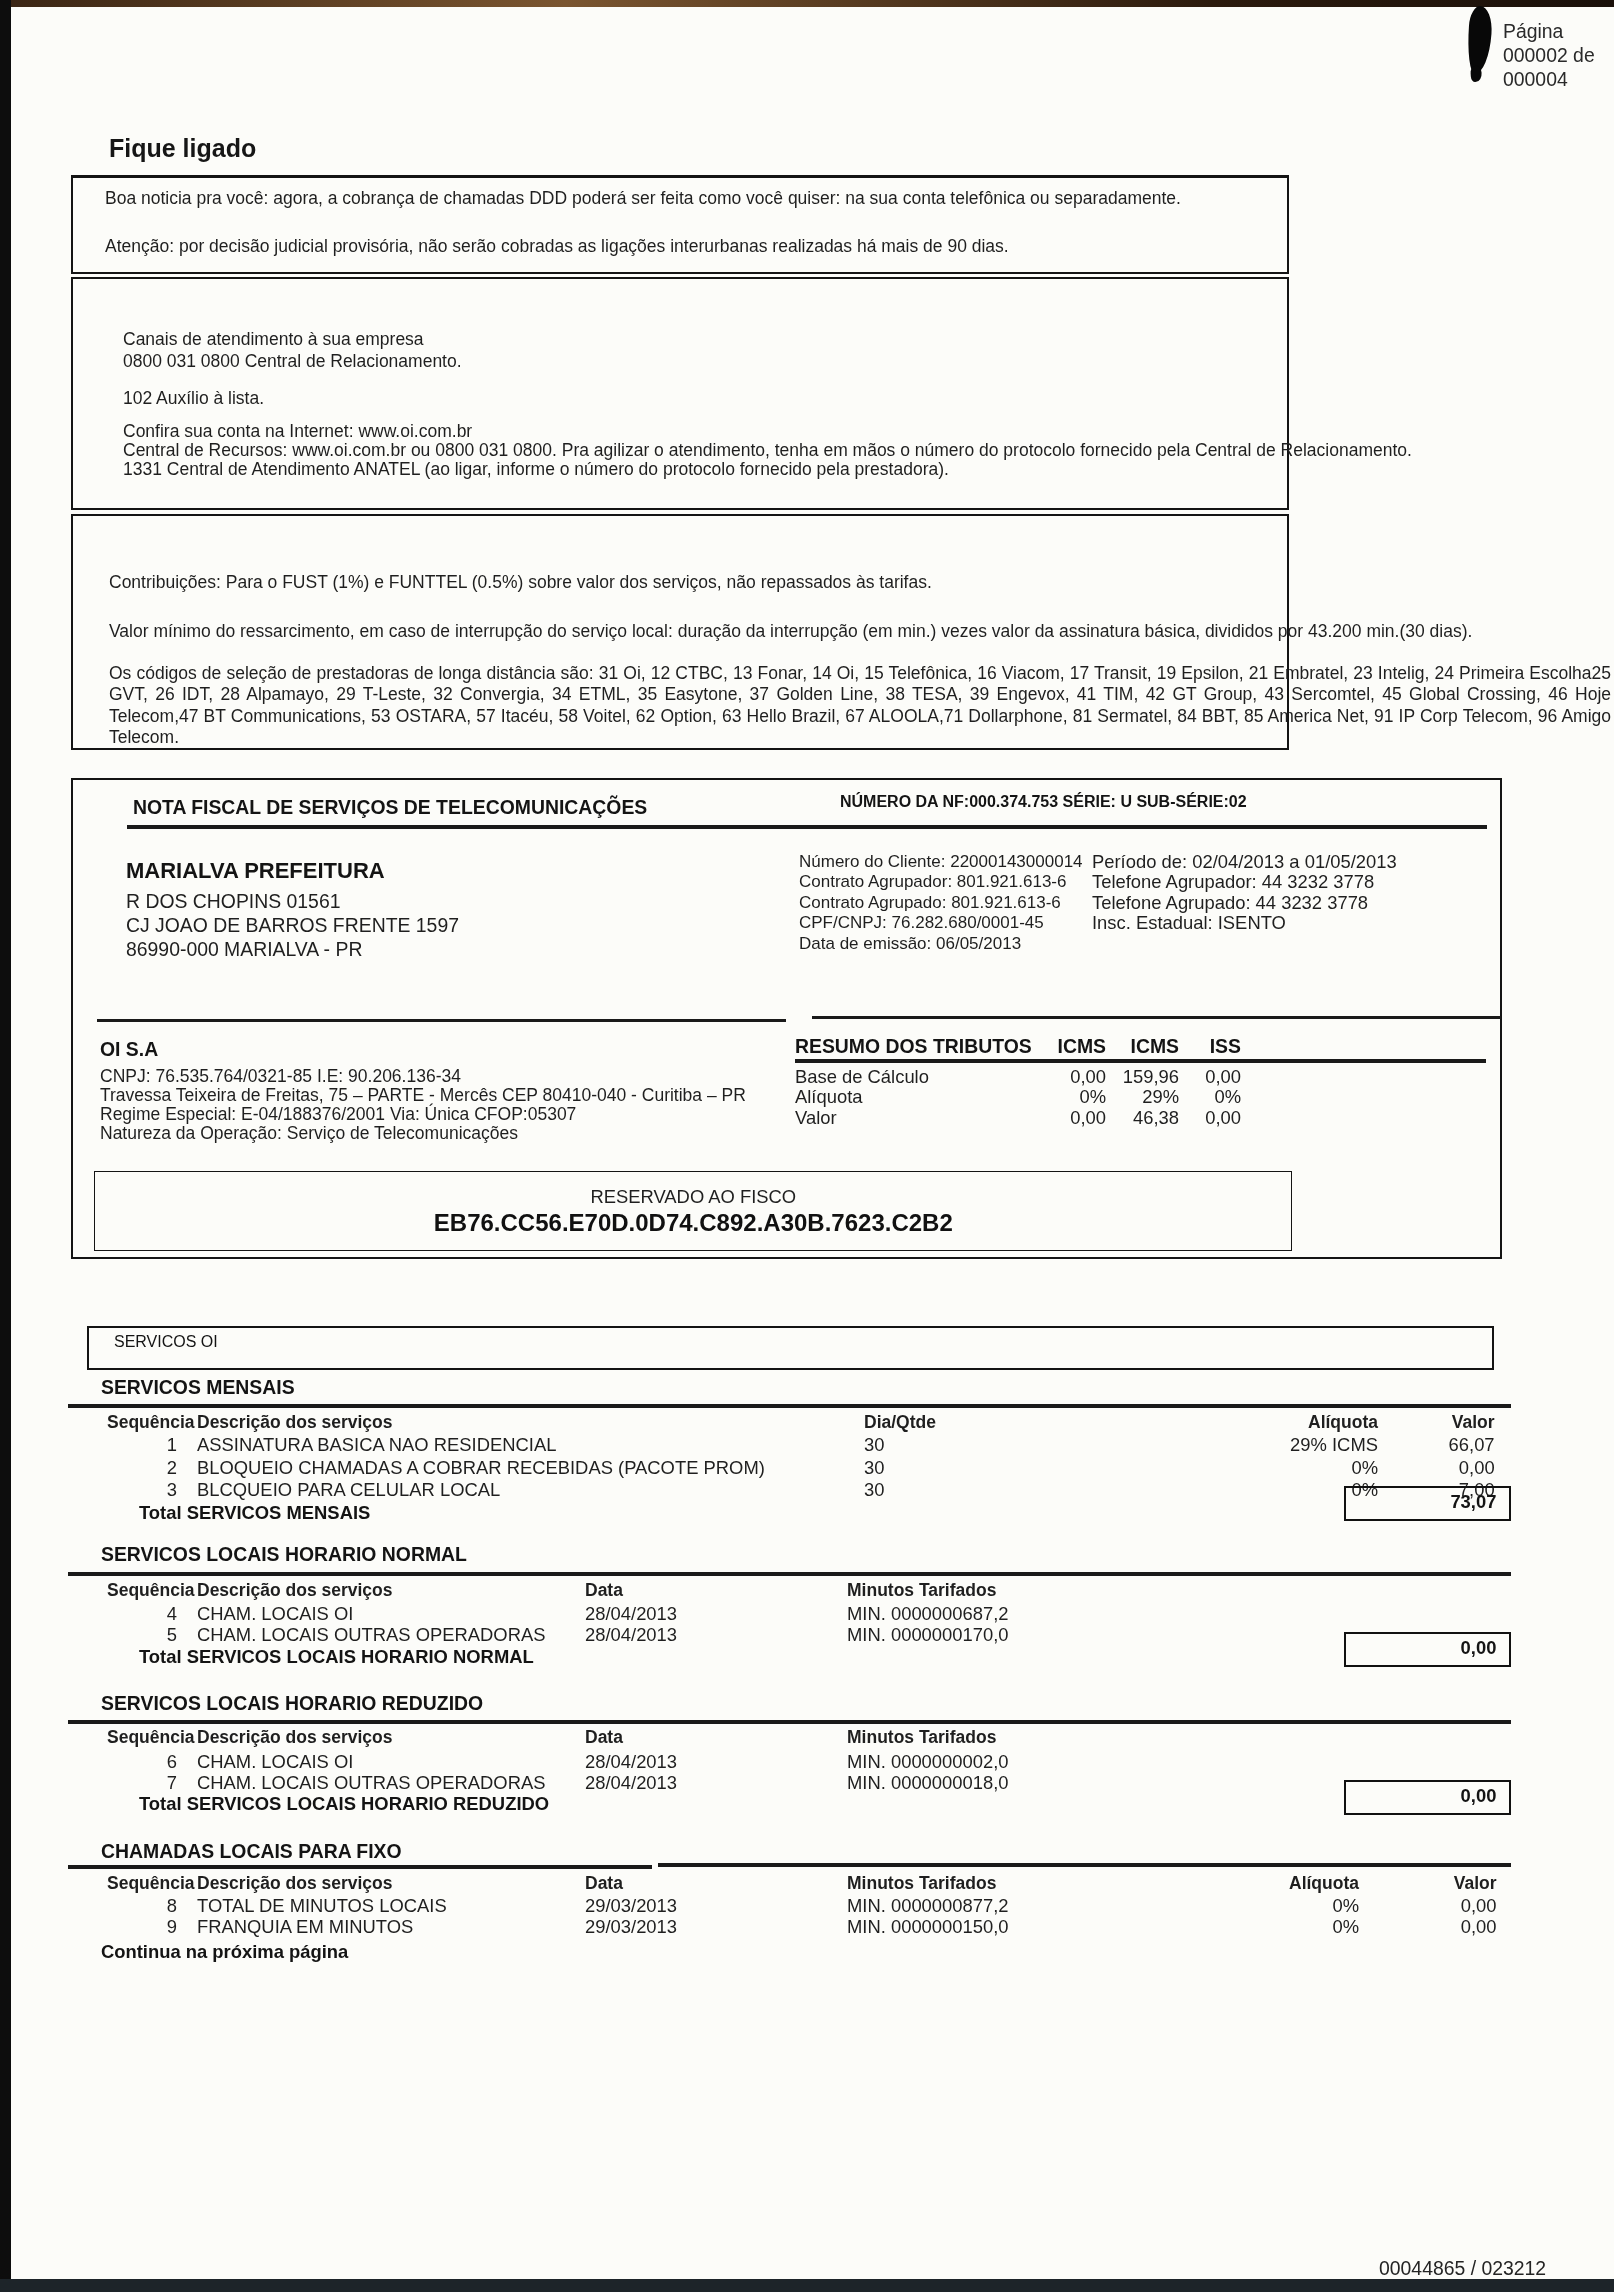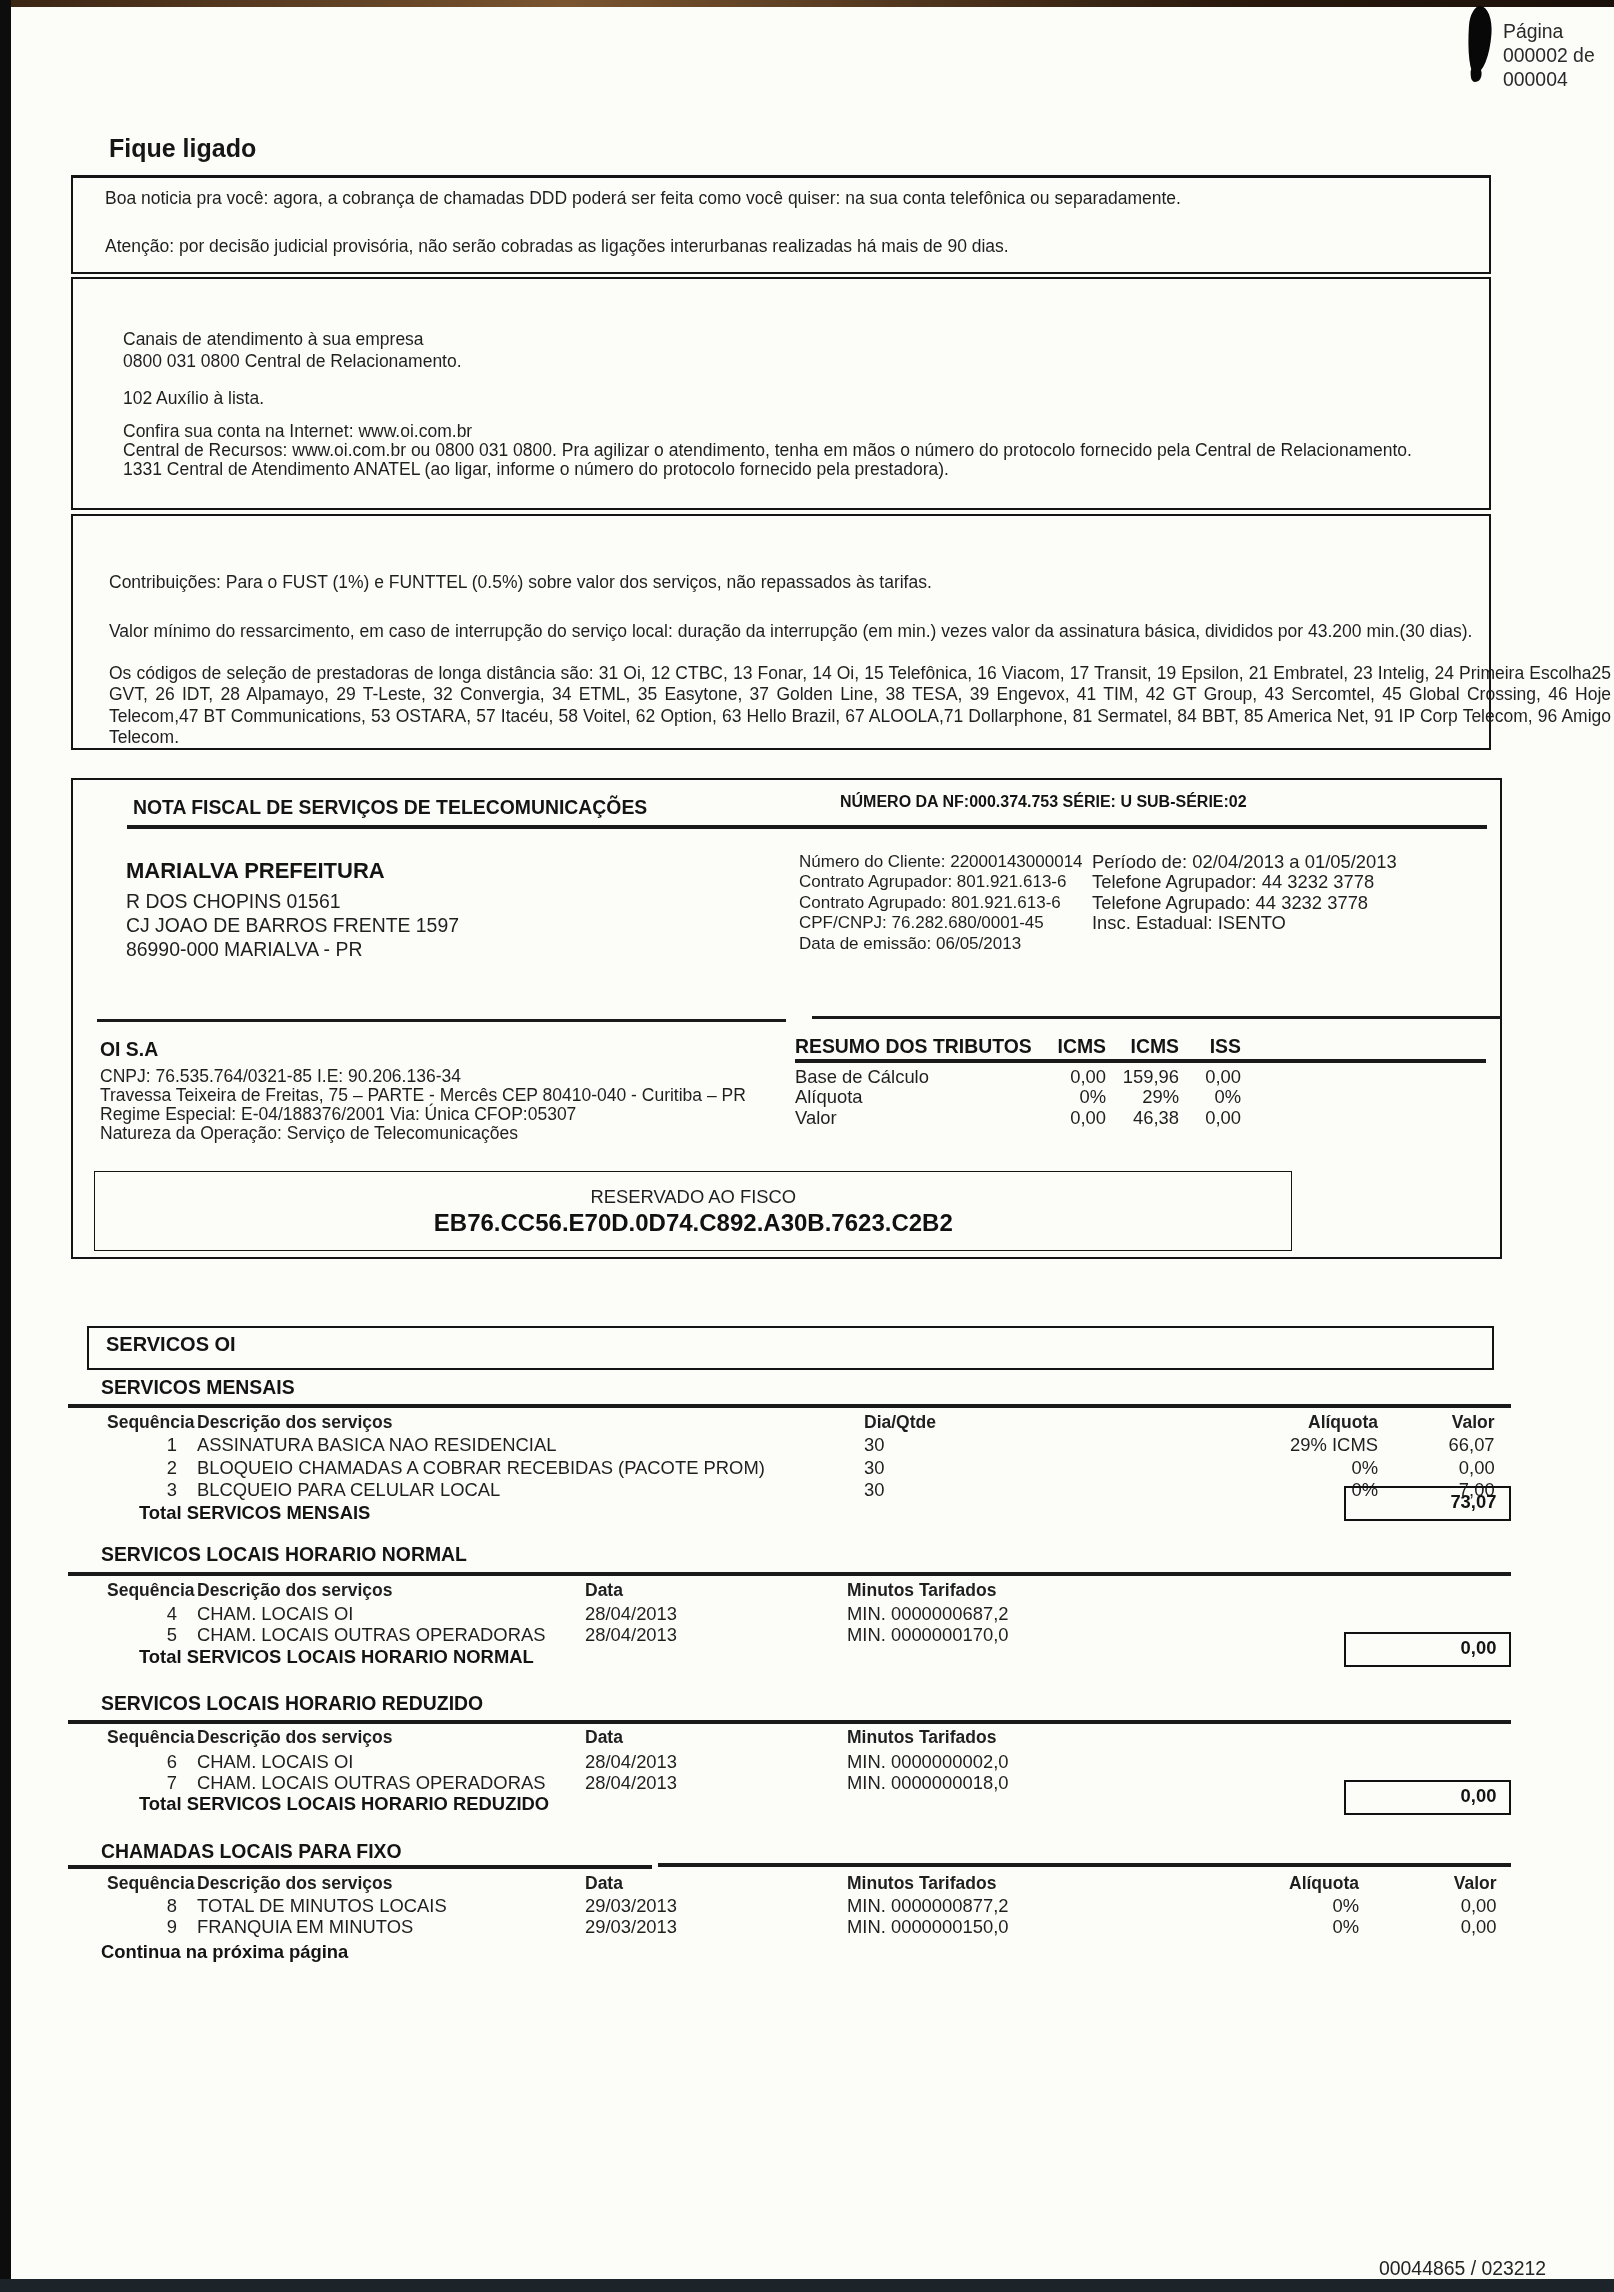--- a/index.html
+++ b/index.html
@@ -11,21 +11,21 @@
     background:linear-gradient(90deg,#3a2514,#7a5530 35%,#2c1b0e 75%,#1a100a);}
   .leftbar{position:absolute;left:0;top:0;width:10.7px;height:2292px;background:#0d0d0d;}
   .bottombar{position:absolute;left:0;top:2279px;width:1615px;height:12.6px;background:#1d2429;}
   .inkblob{position:absolute;left:1468px;top:5.8px;width:23px;height:68px;background:#080808;
     border-radius:45% 55% 60% 40% / 30% 40% 60% 70%;transform:rotate(4deg);}
   .inkblob::after{content:"";position:absolute;left:4.9px;top:60px;width:10.7px;height:15.5px;
     background:#080808;border-radius:50% 50% 60% 40%;transform:rotate(-8deg);}
   .pageinfo{position:absolute;left:1503px;top:19.4px;font-size:19.4px;line-height:24px;color:#2a2a2a;}
   .title-fl{position:absolute;left:109px;top:134px;font-size:25px;font-weight:700;color:#161616;}
 
-  .box{position:absolute;left:71px;width:1420px;border:2.9px solid #141414;box-sizing:border-box;}
+  .box{position:absolute;left:71px;width:1218px;border:2.9px solid #141414;box-sizing:border-box;}
   .box1{top:175px;height:99px;border-top-width:3.9px;}
   .box2{top:277px;height:233px;}
   .box3{top:514px;height:236px;}
   .box .al{position:absolute;font-size:17.5px;white-space:nowrap;}
 
   .nfbox{position:absolute;left:71px;top:778px;width:1431px;height:481px;
     border:2.9px solid #141414;box-sizing:border-box;}
   .nf-title{position:absolute;left:60px;top:15.5px;font-size:19.4px;font-weight:700;color:#141414;}
   .nf-num{position:absolute;left:767px;top:12.6px;font-size:16px;font-weight:700;color:#141414;}
   .nf-underline{position:absolute;left:54px;top:45px;width:1360px;height:3.9px;background:#1a1a1a;}
@@ -47,21 +47,21 @@
   .t-c3{width:62px;text-align:right;}
   .t-underline{position:absolute;left:722px;top:279px;width:691px;height:3.9px;background:#1a1a1a;}
   .t-body{position:absolute;left:722px;top:287px;width:446px;}
   .fisco{position:absolute;left:21.3px;top:391px;width:1198px;height:80px;border:1.9px solid #141414;
     box-sizing:border-box;display:flex;flex-direction:column;align-items:center;text-align:right;}
   .fisco .lb{margin-top:13.6px;font-size:18.4px;}
   .fisco .cd{margin-top:1.9px;font-size:24px;font-weight:700;color:#111;}
 
   .soi-box{position:absolute;left:87px;top:1326px;width:1407px;height:44px;border:2.9px solid #141414;
     box-sizing:border-box;}
-  .soi-box .lb{position:absolute;left:17px;top:4.9px;font-size:20px;font-weight:700;color:#141414;}
+  .soi-box .lb{position:absolute;left:25px;top:4.9px;font-size:16px;font-weight:400;color:#141414;}
   .sec-h{position:absolute;left:101px;font-size:19.4px;font-weight:700;color:#141414;white-space:nowrap;}
   .hline{position:absolute;height:3.9px;background:#1a1a1a;}
   .tblrow{position:absolute;left:68px;width:1446px;height:21.3px;font-size:18.4px;}
   .tblrow span{position:absolute;white-space:nowrap;}
   .tblrow .hseq{left:39px;font-weight:700;font-size:17.5px;}
   .tblrow .hdesc{left:129px;font-weight:700;font-size:17.5px;}
   .tblrow .hqt{left:796px;font-weight:700;font-size:17.5px;}
   .tblrow .hdata{left:517px;font-weight:700;font-size:17.5px;}
   .tblrow .hmin{left:779px;font-weight:700;font-size:17.5px;}
   .tblrow .haliq{right:136px;font-weight:700;font-size:17.5px;}

